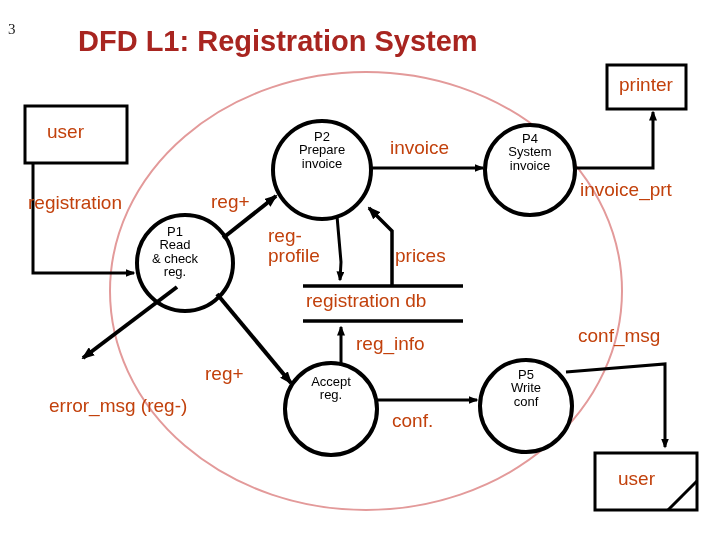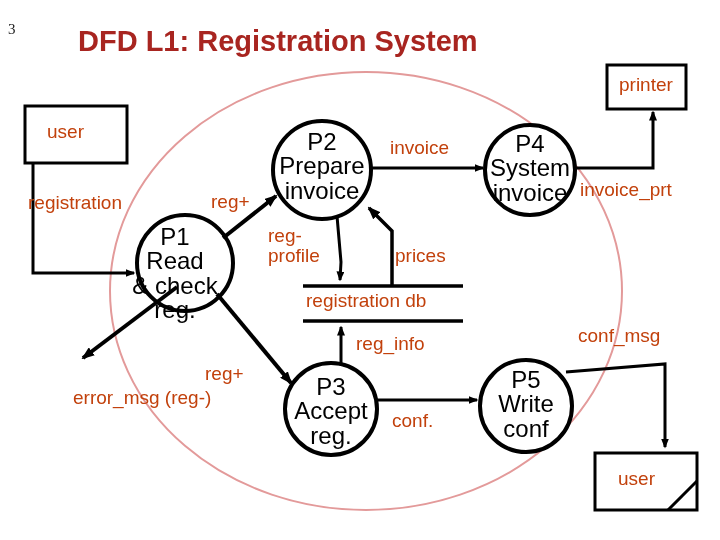--- a/index.html
+++ b/index.html
@@ -46,21 +46,21 @@
     position: absolute;
     font-family: "Liberation Sans", sans-serif;
     font-size: 19px;
     color: #c2410c;
     white-space: nowrap;
     line-height: 1.05;
   }
   .node-text {
     position: absolute;
     font-family: "Liberation Sans", sans-serif;
-    font-size: 24px;
+    font-size: 13px;
     color: #000000;
     text-align: center;
     line-height: 1.02;
     white-space: nowrap;
   }
   .node-text span { display: block; }
 </style>
 </head>
 <body>
 
@@ -131,21 +131,20 @@
     <span>reg.</span>
   </div>
 
   <div class="node-text" style="left:272px; top:130px; width:100px;">
     <span>P2</span>
     <span>Prepare</span>
     <span>invoice</span>
   </div>
 
   <div class="node-text" style="left:281px; top:375px; width:100px;">
-    <span>P3</span>
     <span>Accept</span>
     <span>reg.</span>
   </div>
 
   <div class="node-text" style="left:481px; top:132px; width:98px;">
     <span>P4</span>
     <span>System</span>
     <span>invoice</span>
   </div>
 
@@ -156,21 +155,21 @@
   </div>
 
   <div class="lbl" style="left:306px; top:291px;">registration db</div>
 
   <div class="lbl" style="left:28px; top:193px;">registration</div>
 
   <div class="lbl" style="left:211px; top:192px;">reg+</div>
 
   <div class="lbl" style="left:205px; top:364px;">reg+</div>
 
-  <div class="lbl" style="left:49px; top:388px;margin-left:24px;">error_msg (reg-)</div>
+  <div class="lbl" style="left:49px; top:396px;">error_msg (reg-)</div>
 
   <div class="lbl" style="left:268px; top:226px;">
     <span style="display:block;">reg-</span>
     <span style="display:block;">profile</span>
   </div>
 
   <div class="lbl" style="left:395px; top:246px;">prices</div>
 
   <div class="lbl" style="left:390px; top:138px;">invoice</div>
 

